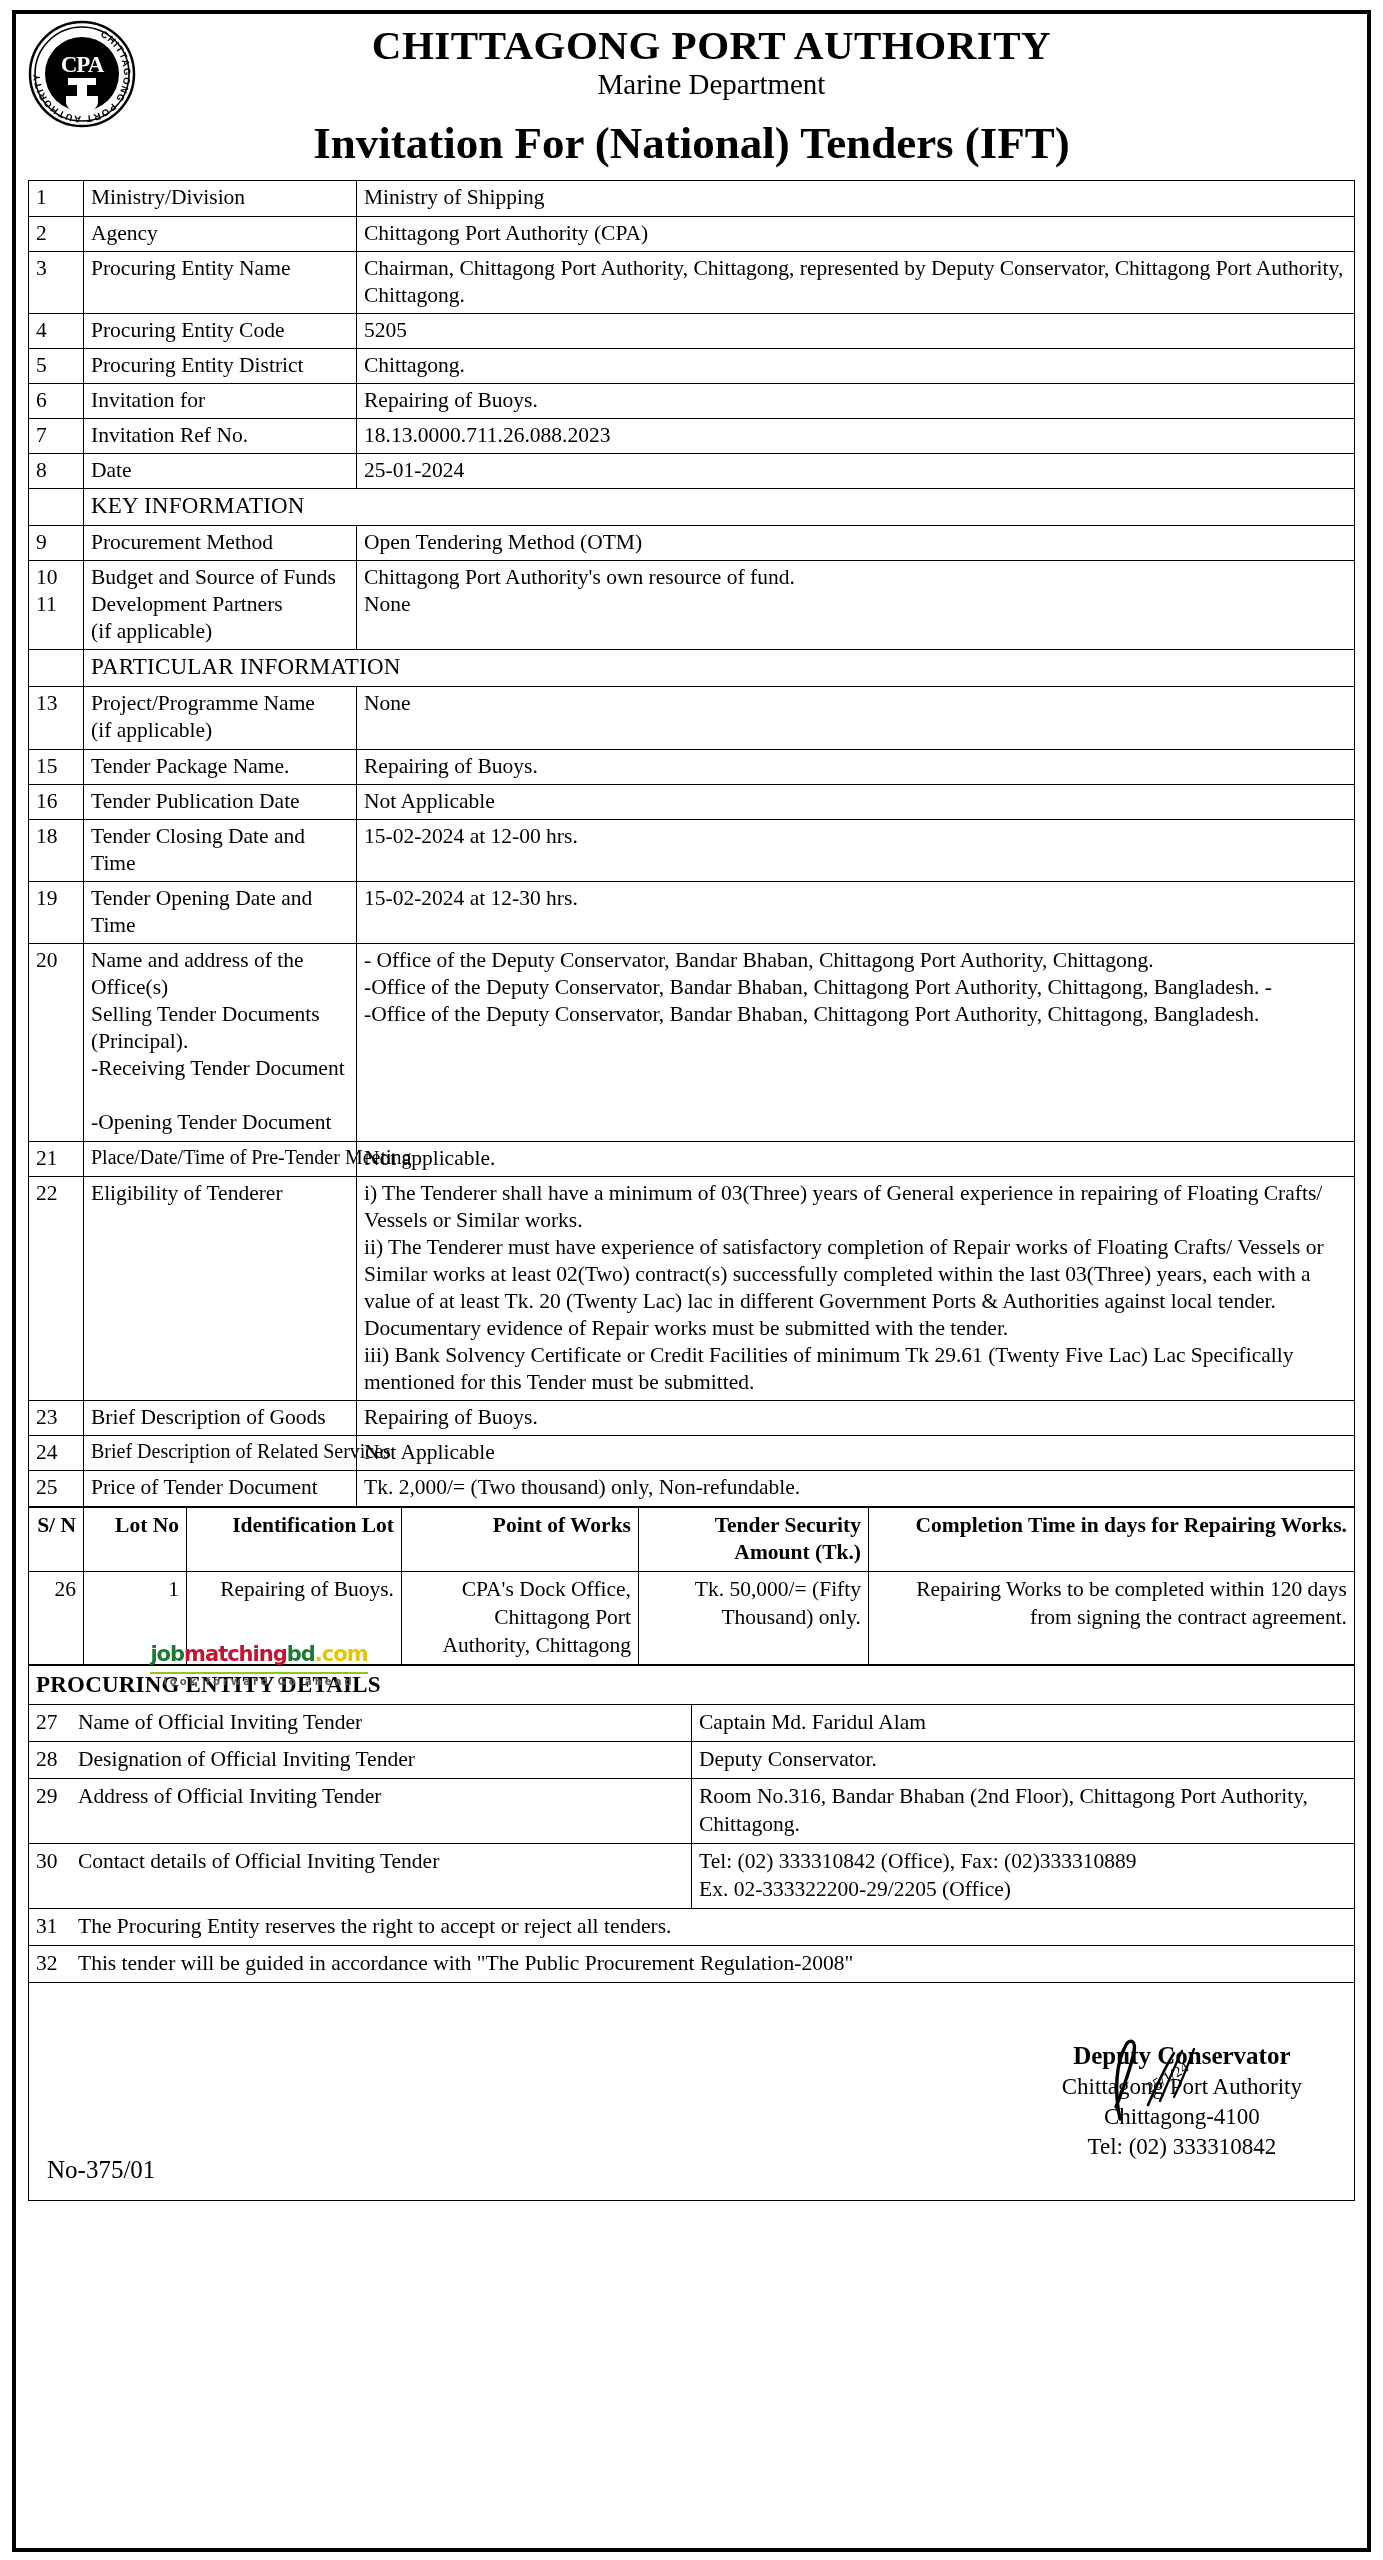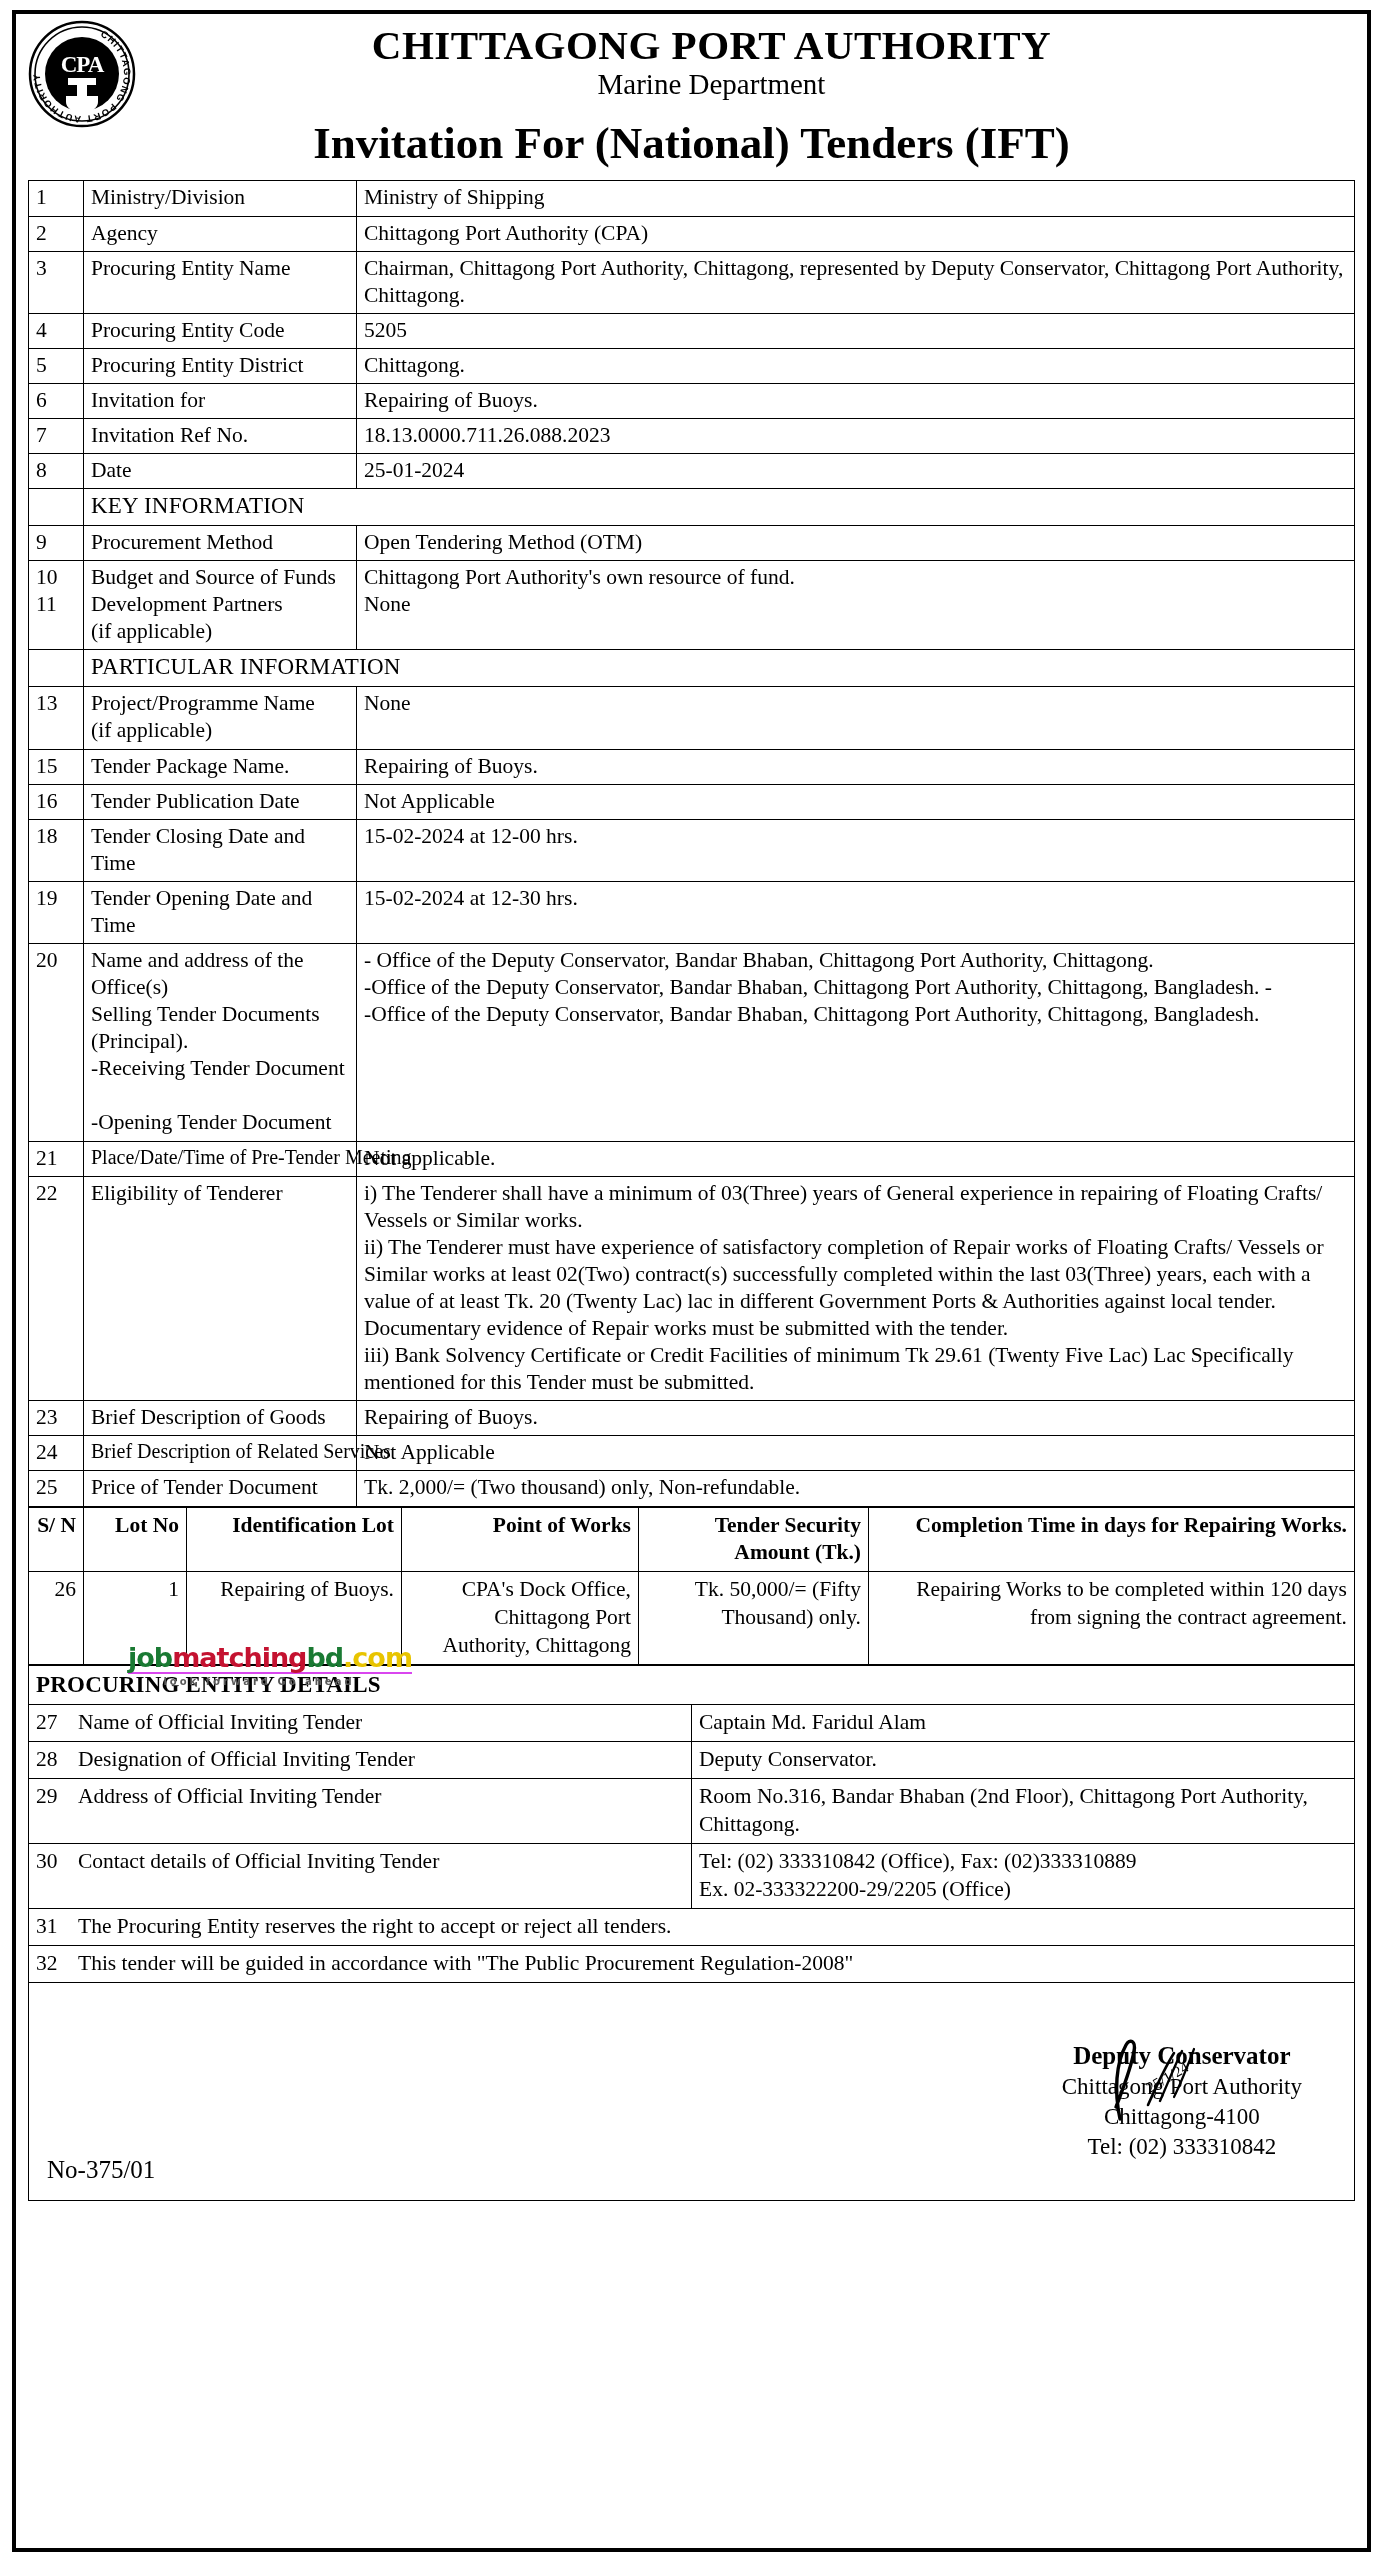--- a/index.html
+++ b/index.html
@@ -167,26 +167,26 @@
     position:absolute;
     left:128px;
     top:1644px;
     width:262px;
     text-align:center;
     line-height:1;
     pointer-events:none;
     font-family:"DejaVu Sans", sans-serif;
   }
   .wm .w1{
-    font-size:27px;
+    font-size:21px;
     font-weight:bold;
     letter-spacing:-1px;
-    border-bottom:2px solid #d946ef;
+    border-bottom:2px solid #84cc16;
     display:inline-block;
-    padding-bottom:1px;
+    padding-bottom:7px;
   }
   .wm .g{color:#1a7a33;}
   .wm .r{color:#c41230;}
   .wm .y{color:#e8c400;}
   .wm .w2{
     font-size:10px;
     letter-spacing:3px;
     color:#5a5a5a;
     margin-top:3px;
     font-weight:bold;

